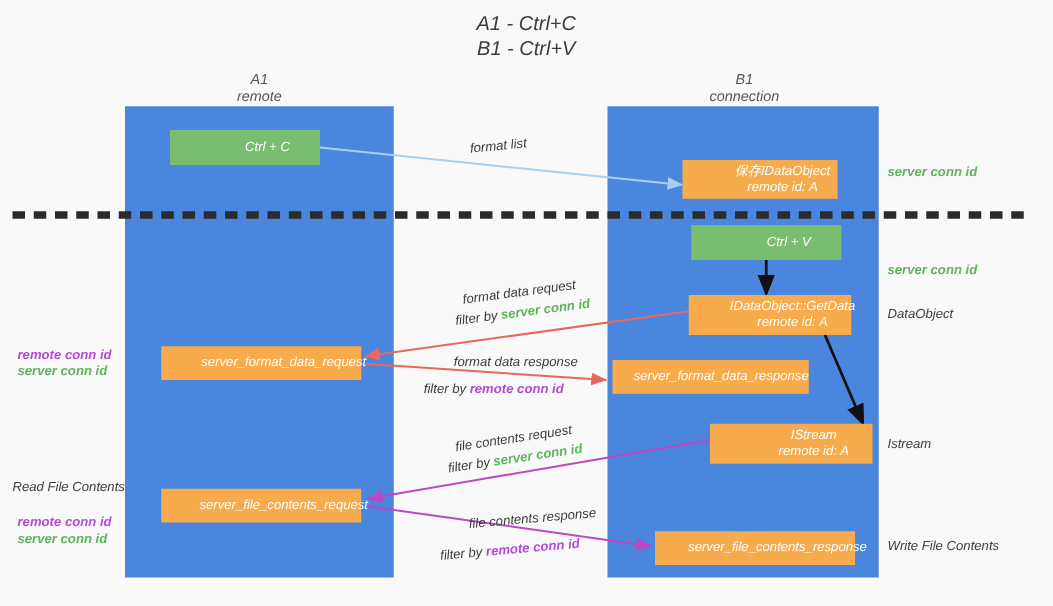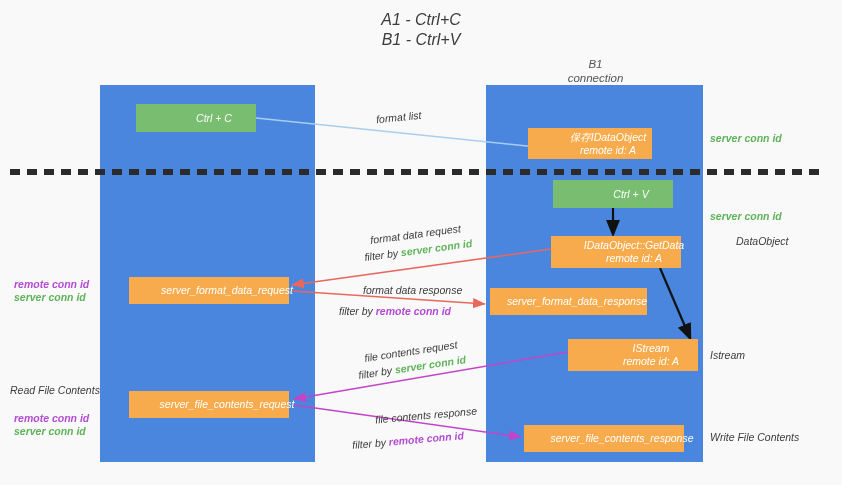--- a/index.html
+++ b/index.html
@@ -54,20 +54,24 @@
 <div id="stage">
 
   <div class="title">
     <div>A1 - Ctrl+C</div>
     <div>B1 - Ctrl+V</div>
   </div>
 
   <div class="lane lane-a"></div>
   <div class="lane lane-b"></div>
 
+  <div class="col-head" style="left:140px;top:58px;width:135px;">
+    <span class="l1">A1</span>
+    <span class="l2">remote</span>
+  </div>
   <div class="col-head" style="left:528px;top:58px;width:135px;">
     <span class="l1">B1</span>
     <span class="l2">connection</span>
   </div>
 
   <svg id="wires">
     <defs>
       <marker id="ah-blue" markerWidth="9" markerHeight="9" refX="7.5" refY="3.2" orient="auto">
         <path d="M0,0 L8,3.2 L0,6.4 z" fill="#a8cef0"></path>
       </marker>
@@ -102,21 +106,21 @@
   <div class="box green" style="left:136px;top:104px;width:120px;height:28px;">
     <span>Ctrl + C</span>
   </div>
   <div class="box orange" style="left:129px;top:391px;width:160px;height:27px;">
     <span>server_file_contents_request</span>
   </div>
   <div class="box orange" style="left:129px;top:277px;width:160px;height:27px;">
     <span>server_format_data_request</span>
   </div>
 
-  <div class="box orange" style="left:528px;top:128px;width:124px;height:31px;">
+  <div class="box orange" style="left:546px;top:128px;width:124px;height:31px;">
     <span>保存IDataObject</span>
     <span class="sub">remote id: A</span>
   </div>
   <div class="box green" style="left:553px;top:180px;width:120px;height:28px;">
     <span>Ctrl + V</span>
   </div>
   <div class="box orange" style="left:551px;top:236px;width:130px;height:32px;">
     <span>IDataObject::GetData</span>
     <span class="sub">remote id: A</span>
   </div>
@@ -148,21 +152,21 @@
     <span>filter by </span><span class="g">server conn id</span>
   </div>
 
   <div class="note" style="left:375px;top:409px;transform:rotate(-5deg);">file contents response</div>
   <div class="note" style="left:352px;top:434px;transform:rotate(-5deg);">
     <span>filter by </span><span class="p">remote conn id</span>
   </div>
 
   <div class="note green-t" style="left:710px;top:132px;">server conn id</div>
   <div class="note green-t" style="left:710px;top:210px;">server conn id</div>
-  <div class="note dark" style="left:710px;top:235px;margin-left:26px;">DataObject</div>
+  <div class="note dark" style="left:710px;top:245px;">DataObject</div>
   <div class="note dark" style="left:710px;top:349px;">Istream</div>
   <div class="note dark" style="left:710px;top:431px;">Write File Contents</div>
 
   <div class="note purple-t" style="left:14px;top:278px;">remote conn id</div>
   <div class="note green-t" style="left:14px;top:291px;">server conn id</div>
 
   <div class="note dark" style="left:10px;top:384px;">Read File Contents</div>
   <div class="note purple-t" style="left:14px;top:412px;">remote conn id</div>
   <div class="note green-t" style="left:14px;top:425px;">server conn id</div>
 

